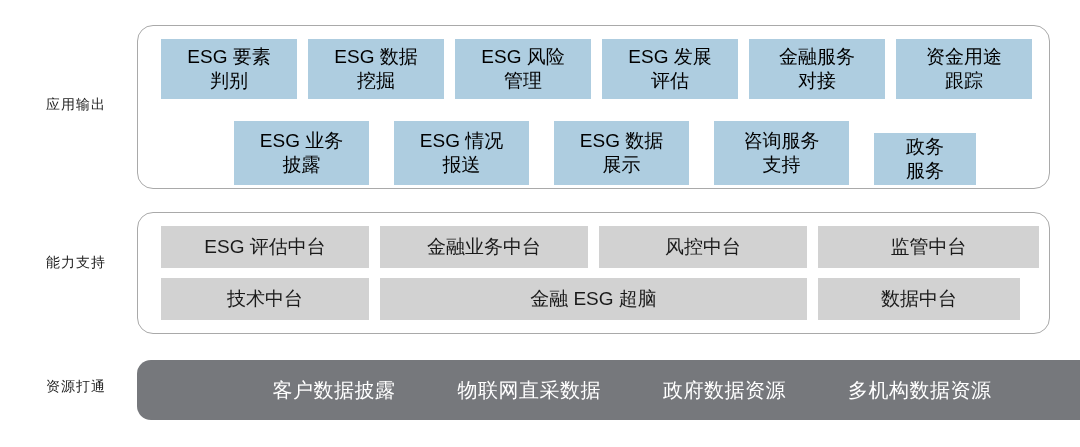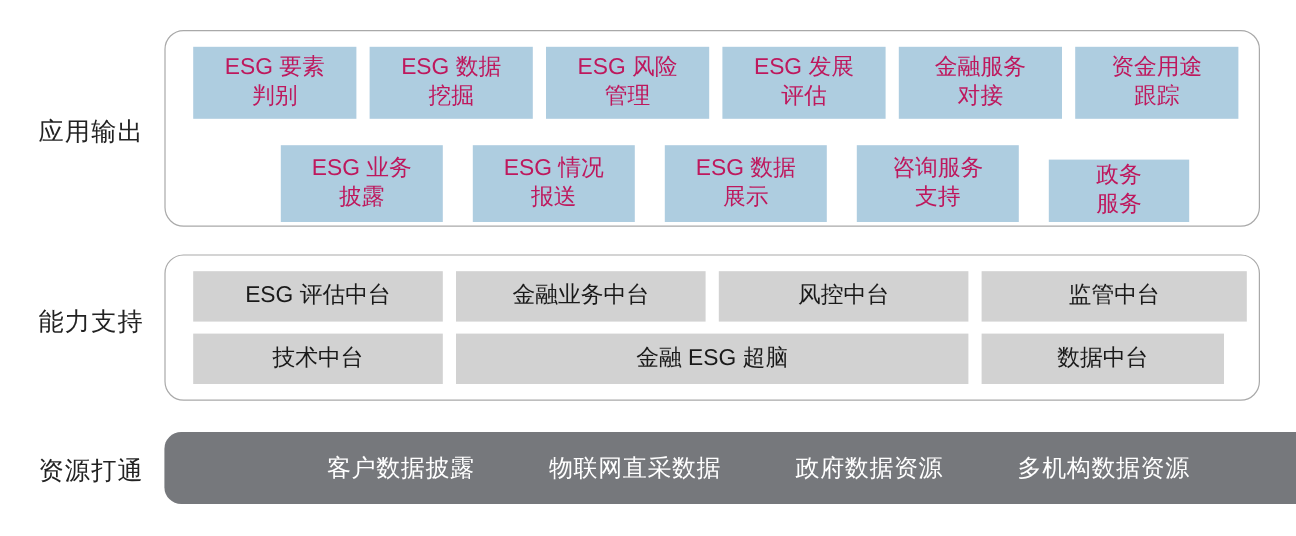--- a/index.html
+++ b/index.html
@@ -19,21 +19,21 @@
     width: 1080px;
     height: 447px;
   }
 
   
   .tier-label {
     position: absolute;
     left: 22px;
     width: 108px;
     text-align: center;
-    font-size: 21px;
+    font-size: 14px;
     letter-spacing: 1px;
     color: #222222;
     white-space: nowrap;
   }
   .tier-label.application { top: 96px; }
   .tier-label.capability  { top: 254px; }
   .tier-label.resource    { top: 378px; }
 
   
   .panel {
@@ -66,39 +66,39 @@
     align-items: center;
     justify-content: center;
     text-align: center;
     line-height: 1.28;
     white-space: pre-line;
   }
 
   
   .chip.blue {
     background: #aecde0;
-    color: #be185d;
+    color: #000000;
     font-size: 19px;
   }
   .app-row-1 {
     top: 13px;
     left: 23px;
     height: 60px;
     gap: 11px;
   }
   .app-row-1 .chip { width: 136px; }
 
   .app-row-2 {
     top: 95px;
     left: 96px;
     height: 64px;
     gap: 25px;
   }
   .app-row-2 .chip { width: 135px; }
-  .app-row-2 .chip.narrow { width: 117px; margin-top: 12px; }
+  .app-row-2 .chip.narrow { width: 102px; margin-top: 12px; }
 
   
   .chip.gray {
     background: #d2d2d2;
     color: #1a1a1a;
     font-size: 19px;
   }
   .cap-row-1 {
     top: 13px;
     left: 23px;

